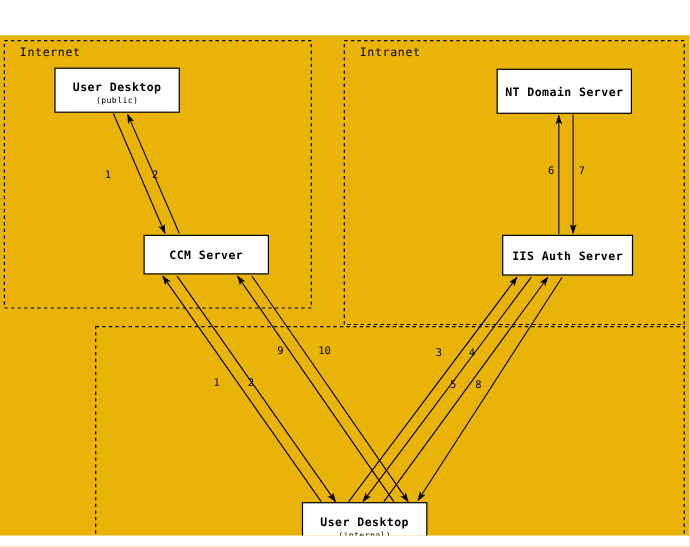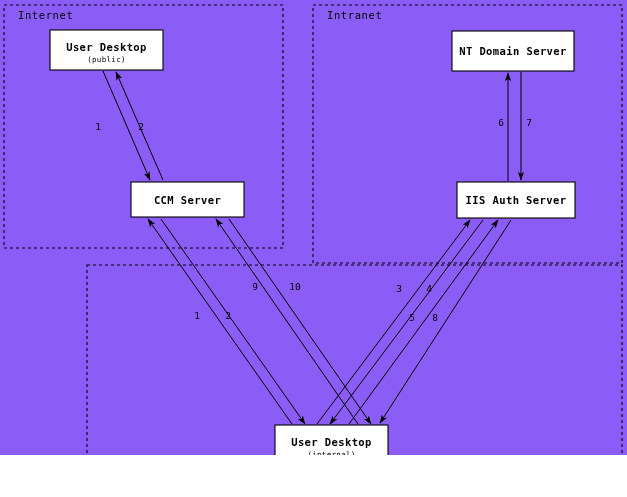--- a/index.html
+++ b/index.html
@@ -7,22 +7,23 @@
     padding: 0;
     background: #ffffff;
   }
   body {
     font-family: "DejaVu Sans Mono", "Liberation Mono", monospace;
   }
   #diagram-root {
     position: relative;
     width: 627px;
     height: 455px;
-    background: #8b5cf6;
+    background: #eab308;
     overflow: hidden;
+    margin-top: 32px;
   }
   #diagram-svg {
     position: absolute;
     left: 0;
     top: 0;
     width: 627px;
     height: 497px;
   }
   .zone-label {
     font-family: "DejaVu Sans Mono", "Liberation Mono", monospace;

